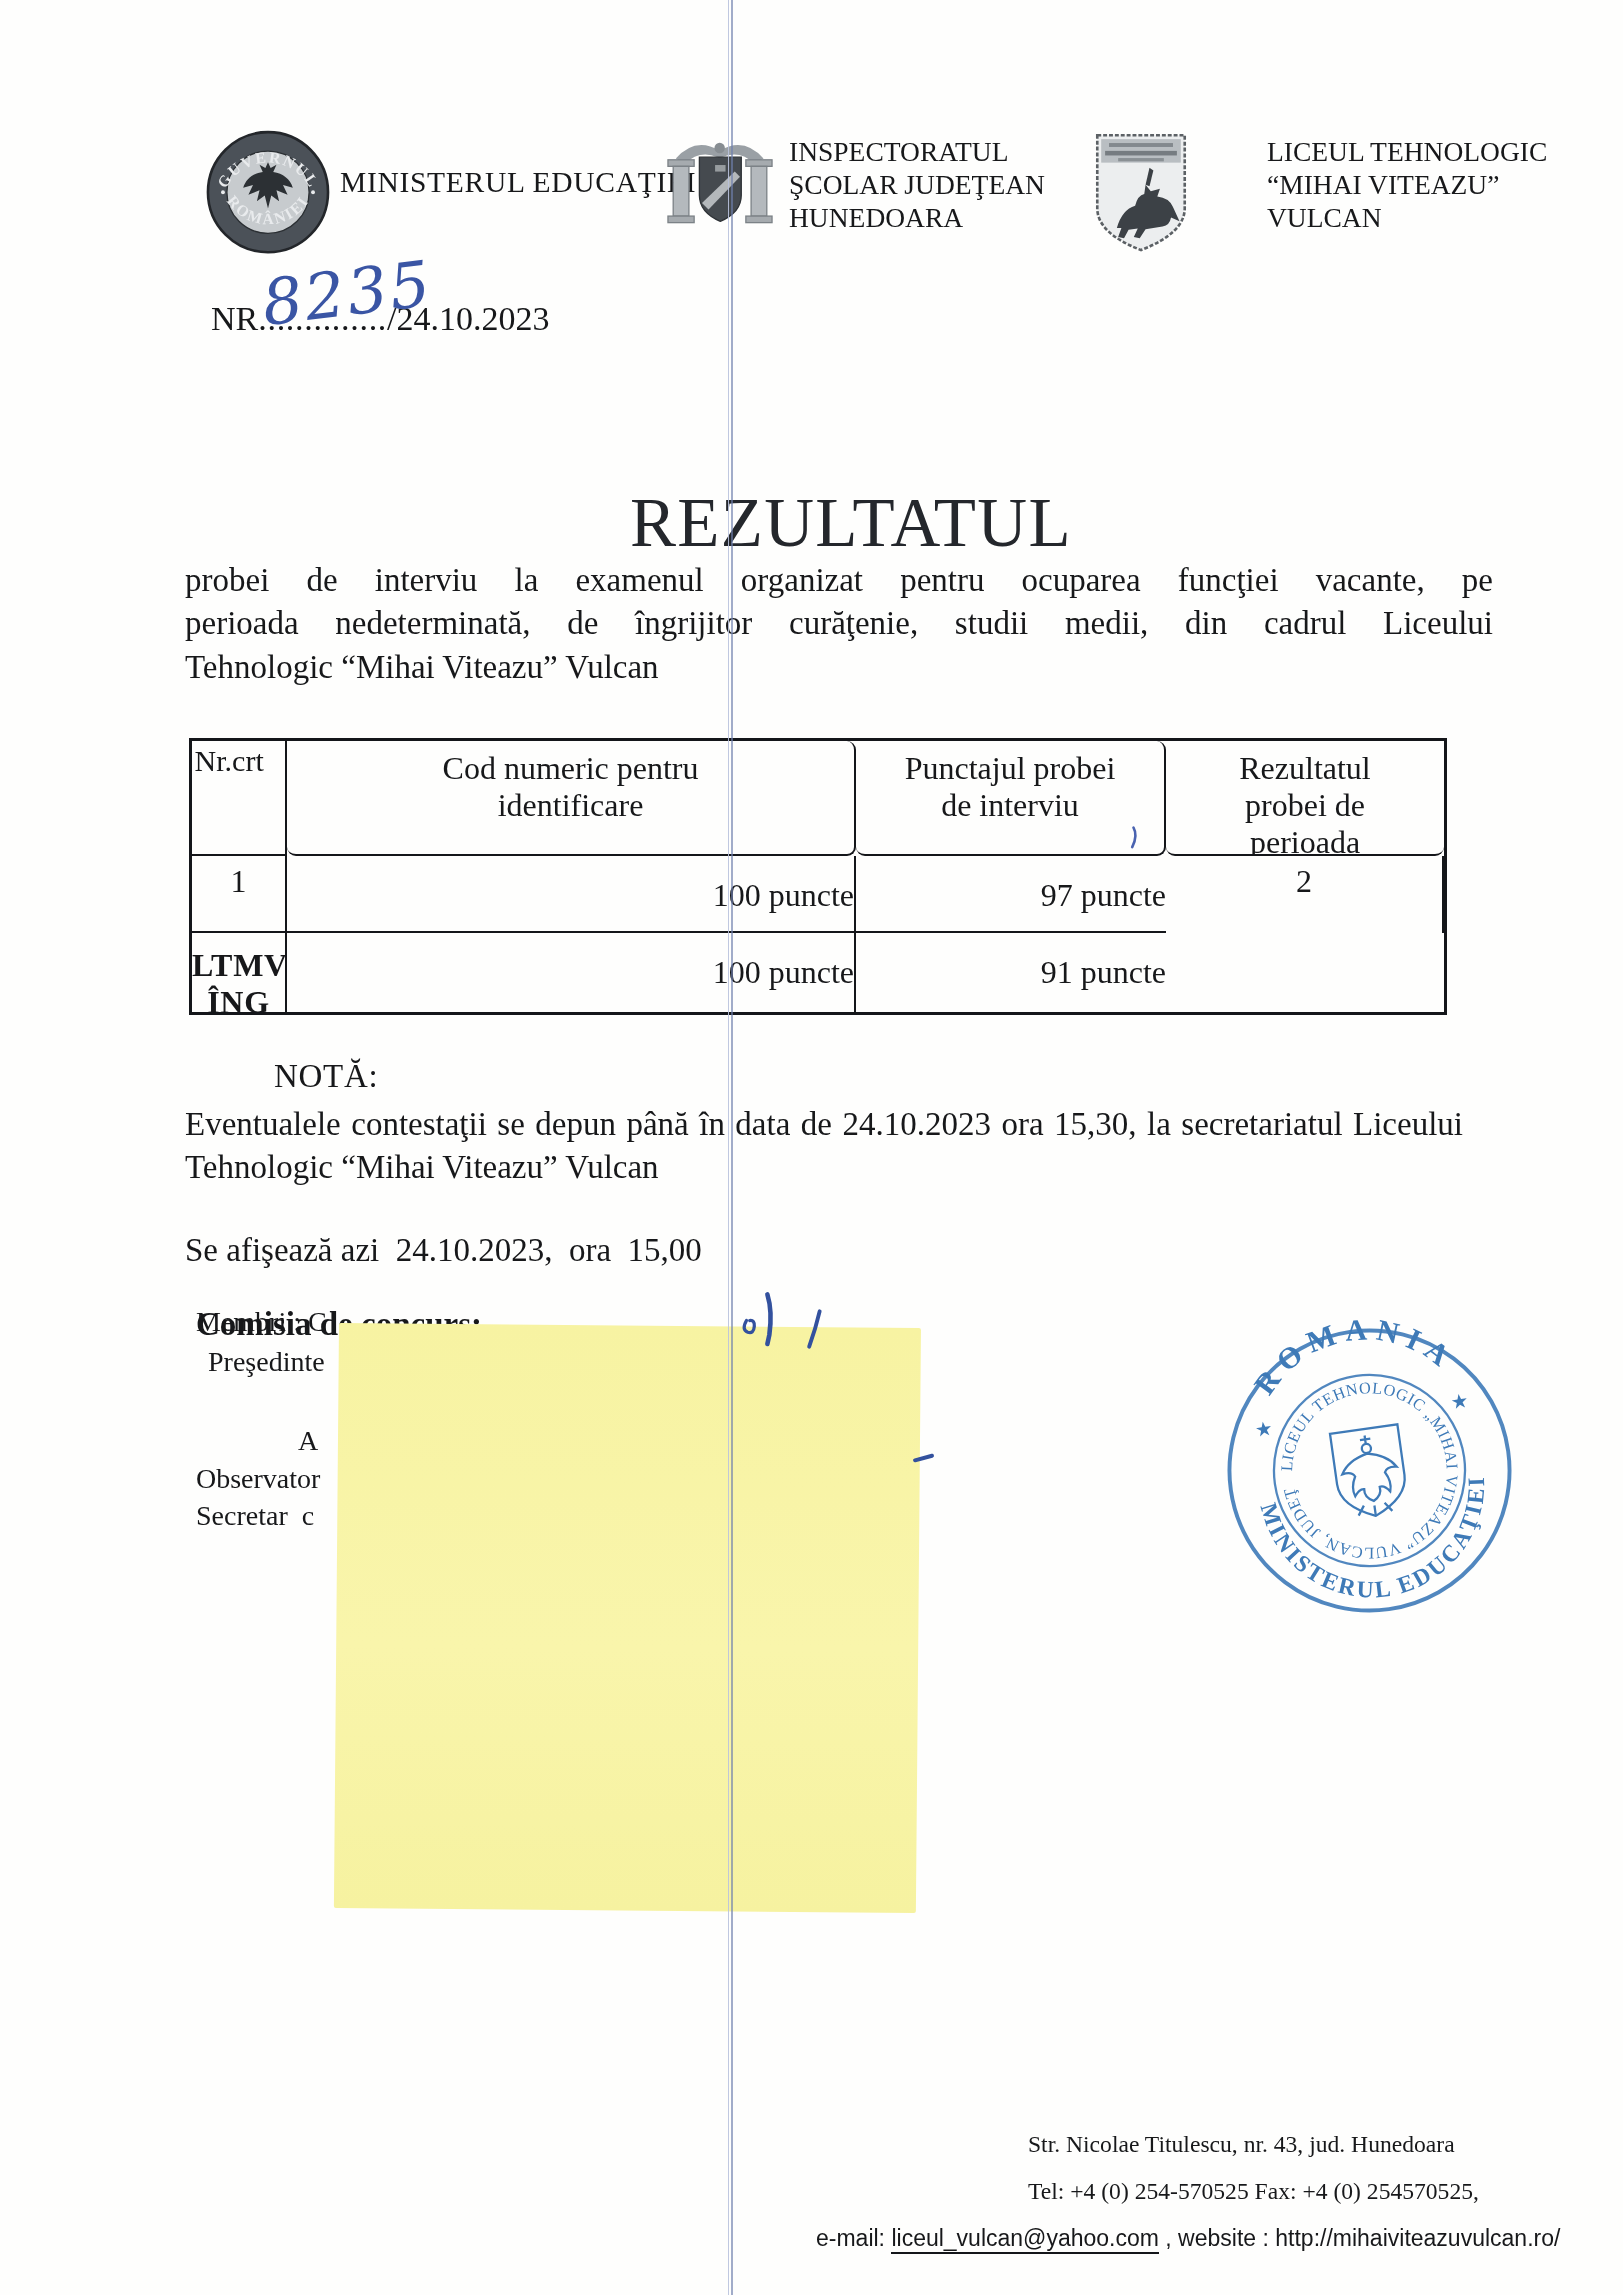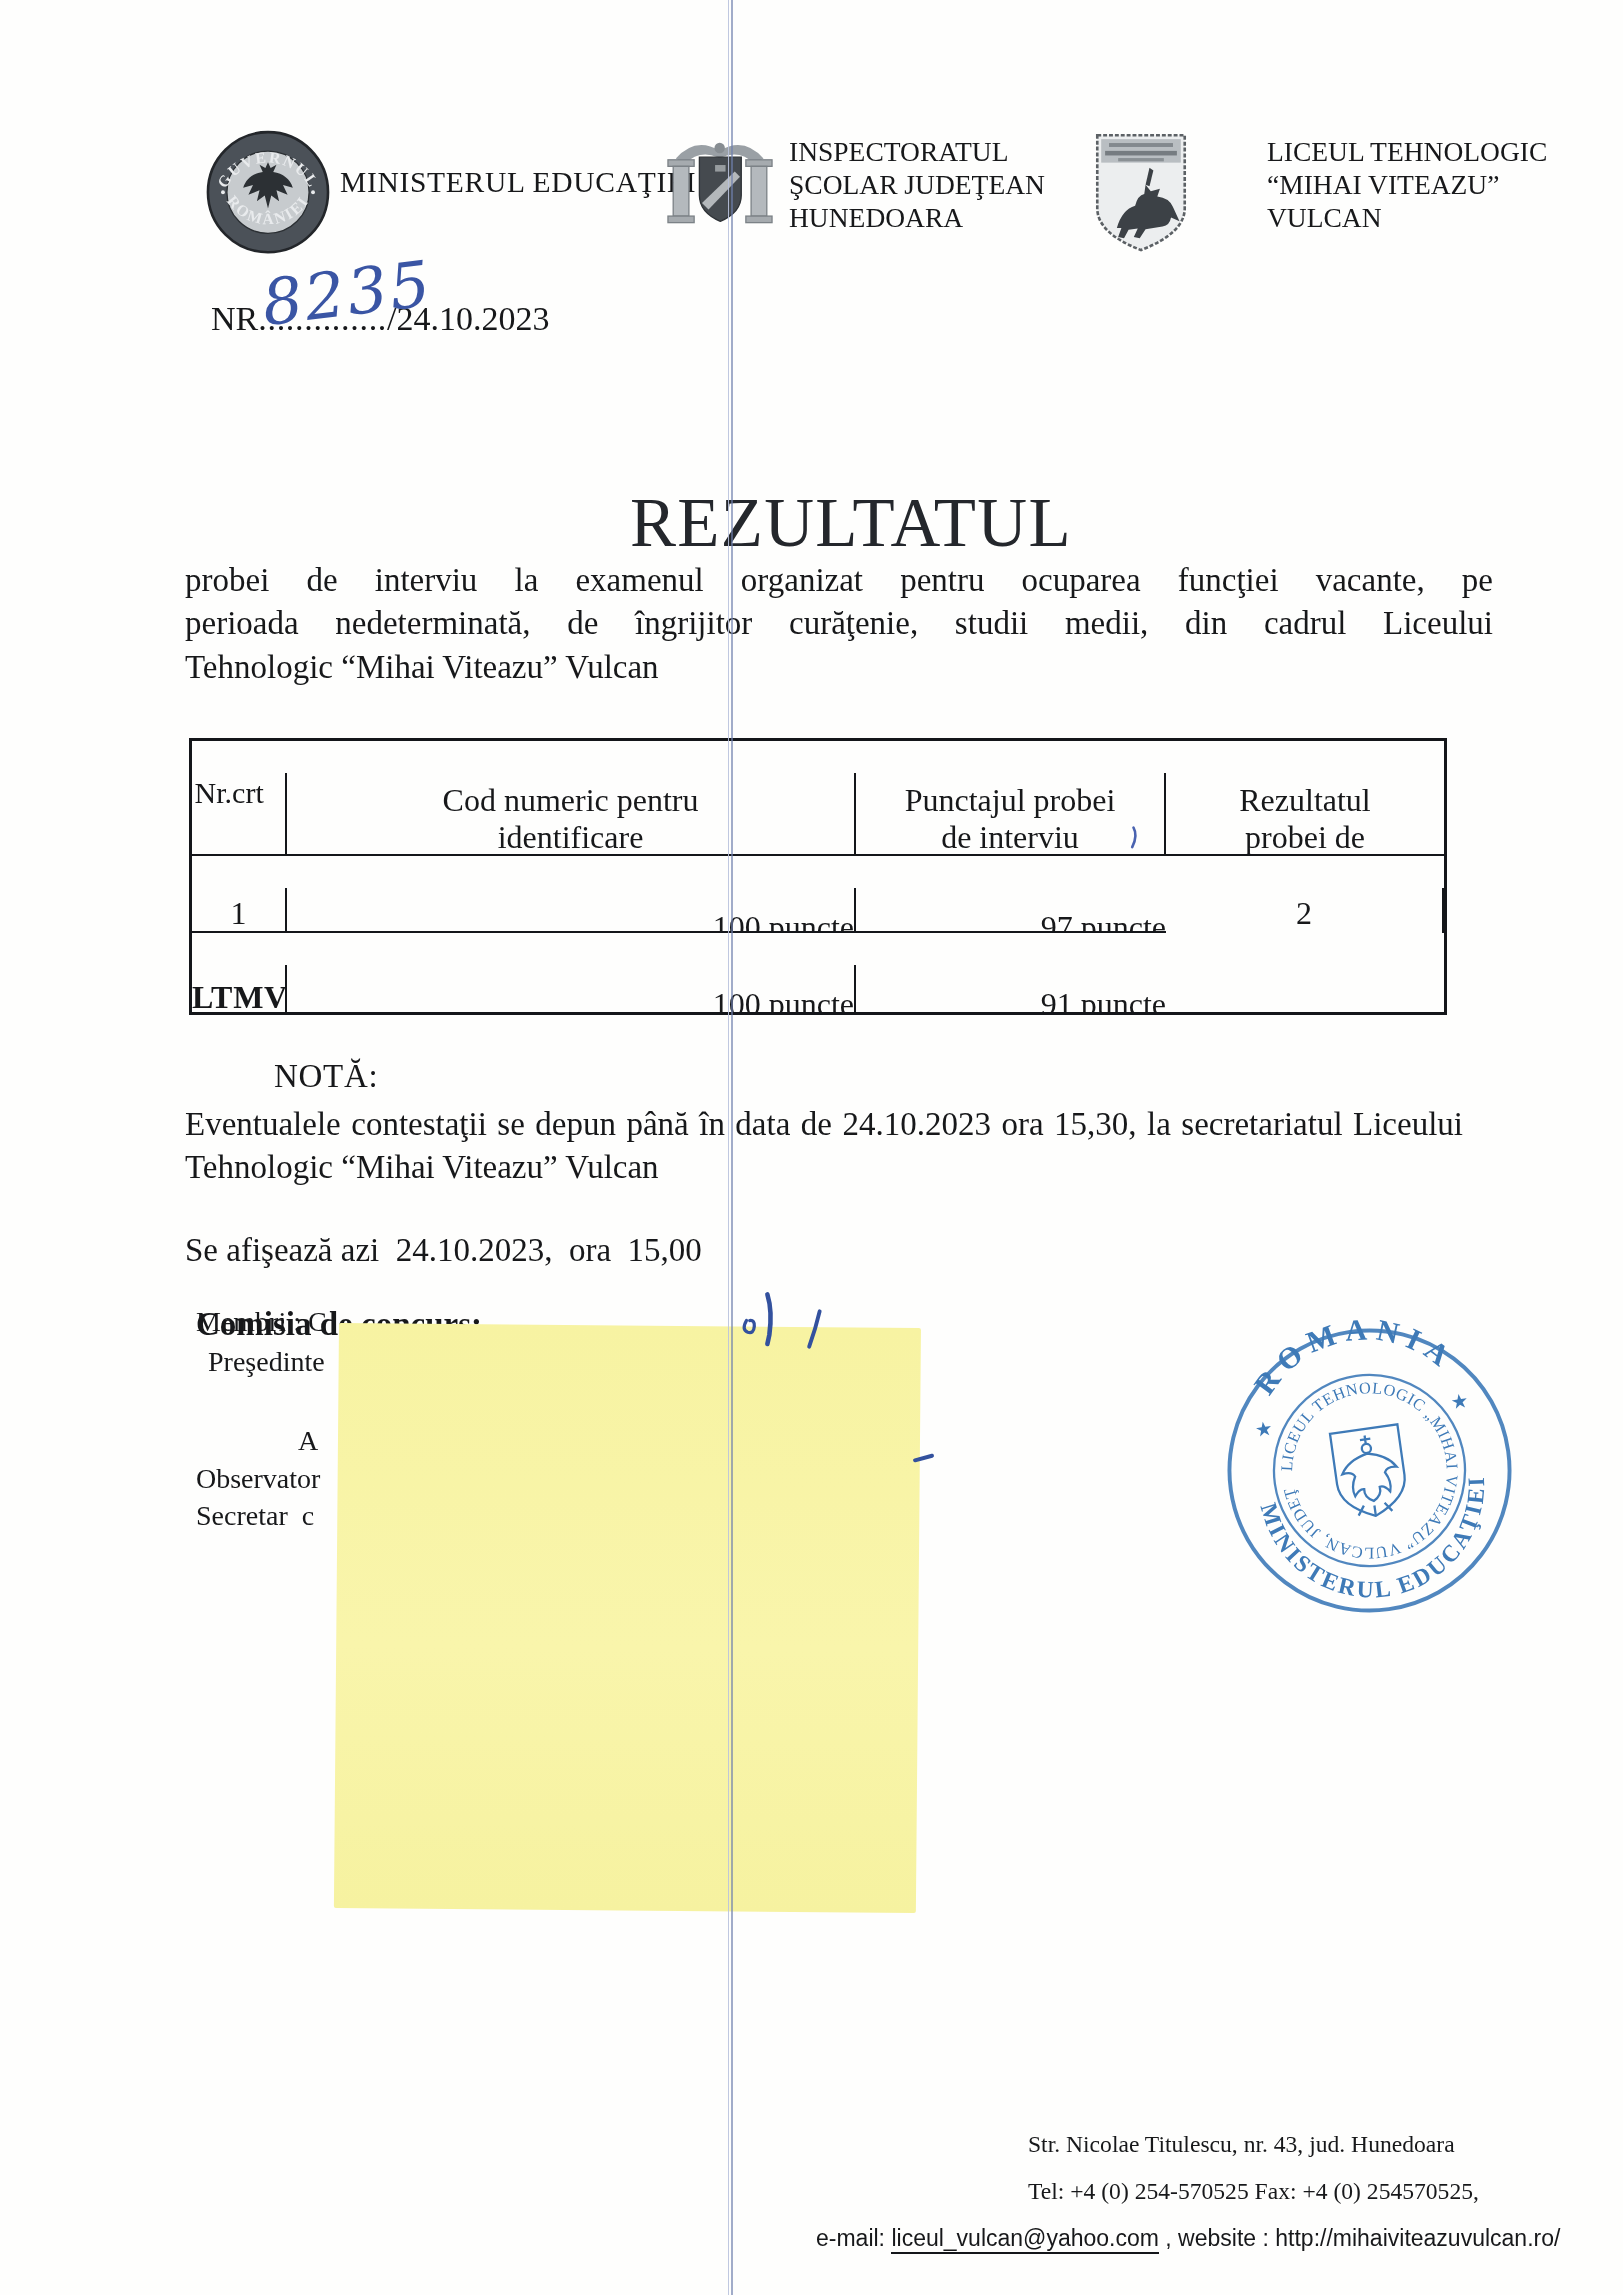--- a/index.html
+++ b/index.html
@@ -28,25 +28,25 @@
   .intro-line{left:185px;width:1308px;font-size:33px;}
   .just{text-align:justify;text-align-last:justify;}
   
   .doc-table{
     left:189px;top:738px;display:grid;
     grid-template-columns:95px 569px 310px 278px;
     grid-template-rows:115px 77px 79px;
     border:3.3px solid #14161a;background:transparent;
   }
   .cell{border-right:2.6px solid #14161a;border-bottom:2.6px solid #14161a;
-        font-size:32px;line-height:37px;overflow:hidden;margin-top:32px;}
+        font-size:32px;line-height:37px;overflow:hidden;}
   .cell.last-col{border-right:none;}
   .cell.last-row{border-bottom:none;}
   .cell.h1{padding:1.3px 2.6px;font-size:30px;}
-  .cell.hc{display:flex;flex-direction:column;align-items:center;padding-top:9.2px;text-align:center;}
+  .cell.hc{display:flex;flex-direction:column;align-items:center;padding-top:9.2px;text-align:center;border-radius:9px;}
   .cell.num{text-align:center;padding-top:6.5px;}
   .cell.code{text-align:center;padding-top:14.4px;font-weight:bold;letter-spacing:0.7px;}
   .cell.pts{text-align:right;padding-top:21px;}
   
   .nota-label{left:274px;top:1058px;font-size:33px;letter-spacing:0.7px;}
   .nota-line{left:185px;width:1278px;font-size:33px;}
   .afisare{left:185px;top:1232px;font-size:33px;}
   
   .comisia{left:196px;top:1306px;font-size:33px;font-weight:bold;}
   .comm-line{font-size:28px;}

